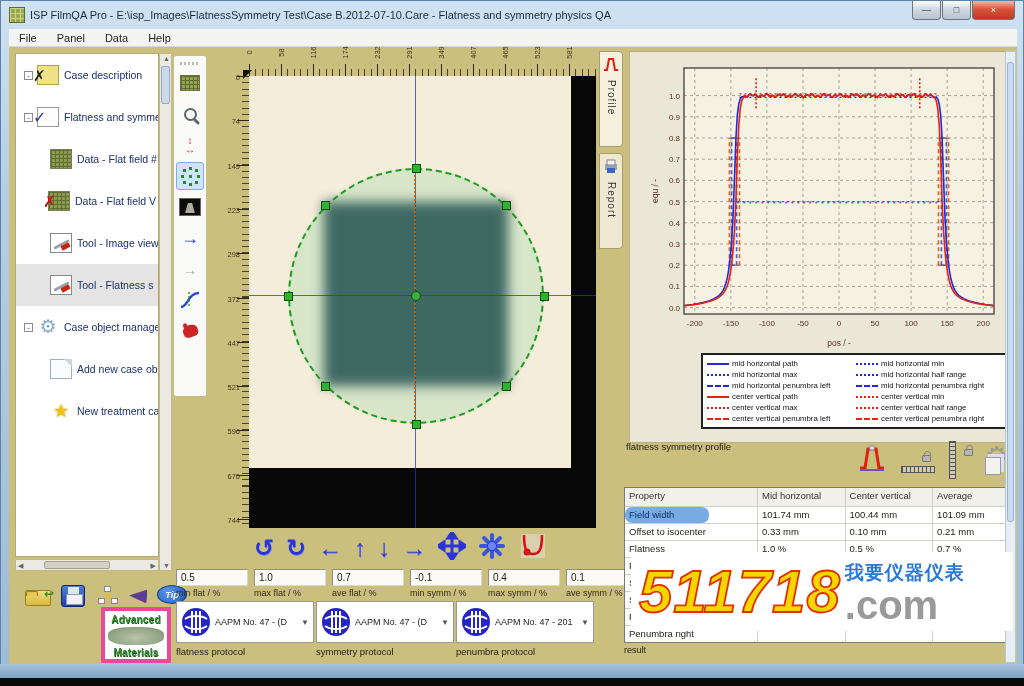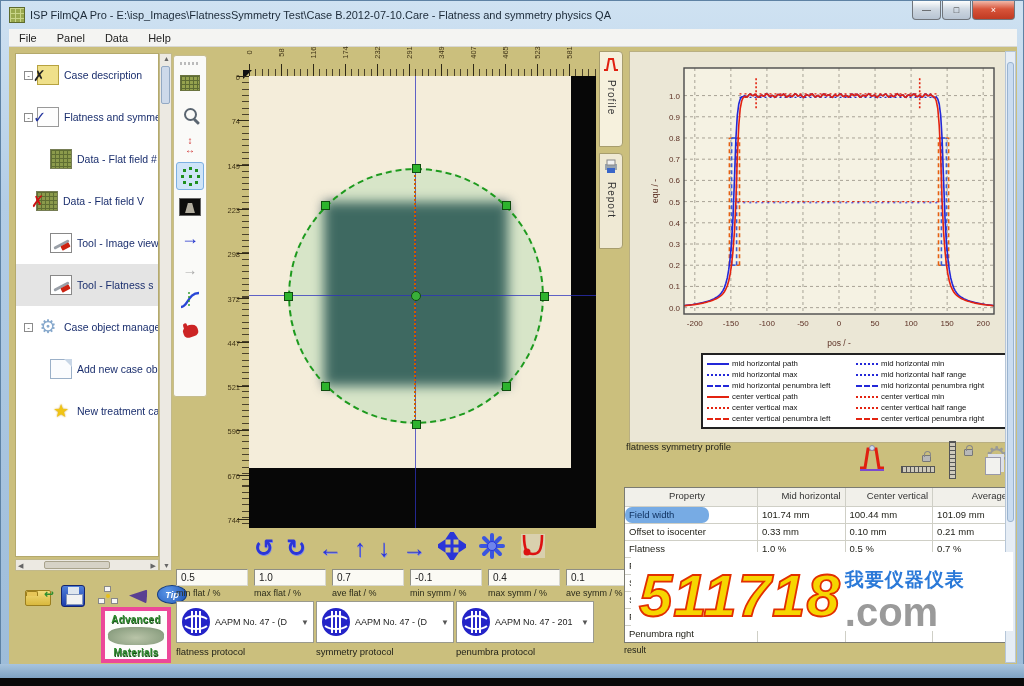--- a/index.html
+++ b/index.html
@@ -165,28 +165,28 @@
   .gear-papers .g{font-size:26px;color:#9a9a96;line-height:30px;}
   .gear-papers .p{position:absolute;left:0;bottom:0;width:16px;height:18px;background:#f2f2ee;border:1px solid #99a;box-shadow:3px -3px 0 #dde0e8;}
 
   
   #res-table{position:absolute;left:615px;top:440px;width:388px;background:#fff;border:1px solid #7b7b72;font-size:9.5px;color:#1c1c14;}
   .trow{display:flex;height:17px;border-top:1px solid #cfcfc6;}
   .trow.head{height:18px;border-top:none;background:#f1f0ea;}
   .tcell{padding:2px 4px;overflow:hidden;white-space:nowrap;border-left:1px solid #cfcfc6;}
   .trow .tcell:first-child{border-left:none;}
   .c0{width:96px;}.c1{width:100px;margin-left:48px;}.c2{width:100px;}.c3{width:90px;}
-  .head .tcell{text-align:right;color:#333;}
+  .head .tcell{text-align:left;color:#333;}
   .tcell.selcell{background:#77abe4;color:#0d2f5e;border-radius:7px;}
   #result-label{position:absolute;left:615px;top:598px;font-size:9px;color:#23231a;}
   #right-scroll{position:absolute;left:996px;top:4px;width:11px;height:612px;background:#e6edf5;border:1px solid #b6c6d8;}
   #right-scroll .thumb{position:absolute;left:1px;top:10px;width:7px;height:460px;background:#cadcf0;border:1px solid #9ab4d0;border-radius:3px;}
 
   
-  #watermark{position:absolute;left:631px;top:552px;width:382px;height:79px;background:#fff;display:flex;align-items:flex-end;z-index:50;}
+  #watermark{position:absolute;left:631px;top:552px;width:382px;height:79px;background:#fff;display:flex;align-items:center;z-index:50;}
   .wm-num{font-size:60px;font-weight:bold;font-style:italic;color:#f6d500;letter-spacing:1px;line-height:70px;
           -webkit-text-stroke:1.8px #e23000;margin-left:8px;}
   .wm-right{display:flex;flex-direction:column;align-items:flex-start;margin-left:4px;}
   .wm-cn{font-size:19px;font-weight:bold;color:#2a79d8;letter-spacing:1px;}
   .wm-com{font-size:40px;font-weight:bold;color:#9a9a9a;line-height:38px;}
 
   
   .grid{stroke:#a8a396;stroke-dasharray:3 3;stroke-width:1;}
   .tick{font-size:8px;fill:#5c3024;font-family:"Liberation Sans",sans-serif;}
   .alabel{font-size:8.5px;fill:#5c3024;font-family:"Liberation Sans",sans-serif;}
@@ -222,21 +222,21 @@
           </div>
           <div class="tree-item" style="padding-left: 8px;">
             <span class="expander">-</span>
             <span class="tico doc-check"></span>
             <span class="lbl">Flatness and symmetry</span>
           </div>
           <div class="tree-item" style="padding-left: 34px;">
             <span class="tico film-green"></span>
             <span class="lbl">Data - Flat field #</span>
           </div>
-          <div class="tree-item" style="padding-left: 20px;">
+          <div class="tree-item" style="padding-left: 32px;">
             <span class="tico film-red"></span>
             <span class="lbl">Data - Flat field V</span>
           </div>
           <div class="tree-item" style="padding-left: 34px;">
             <span class="tico wrench"></span>
             <span class="lbl">Tool - Image view</span>
           </div>
           <div class="tree-item sel" style="padding-left: 34px;">
             <span class="tico wrench"></span>
             <span class="lbl">Tool - Flatness s</span>

